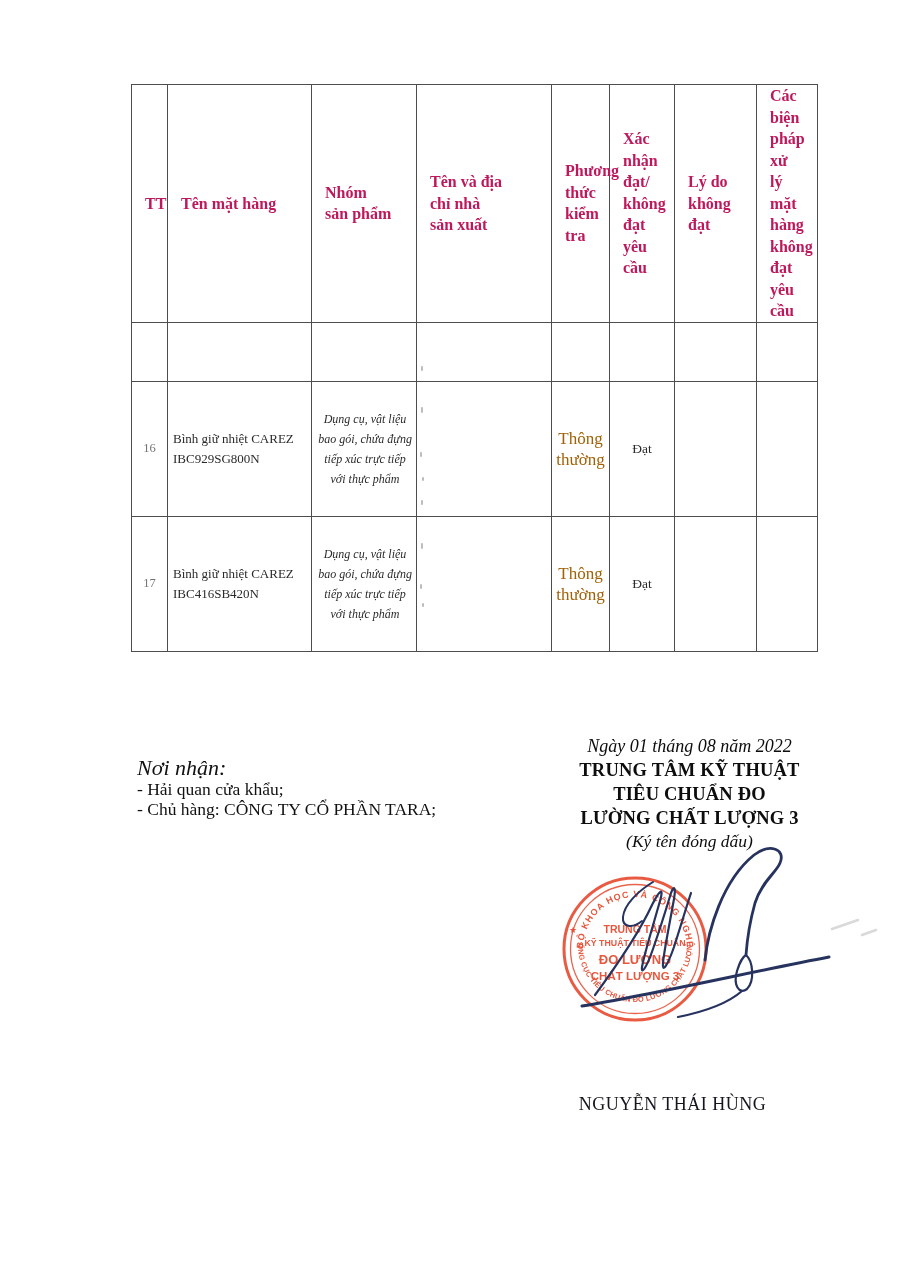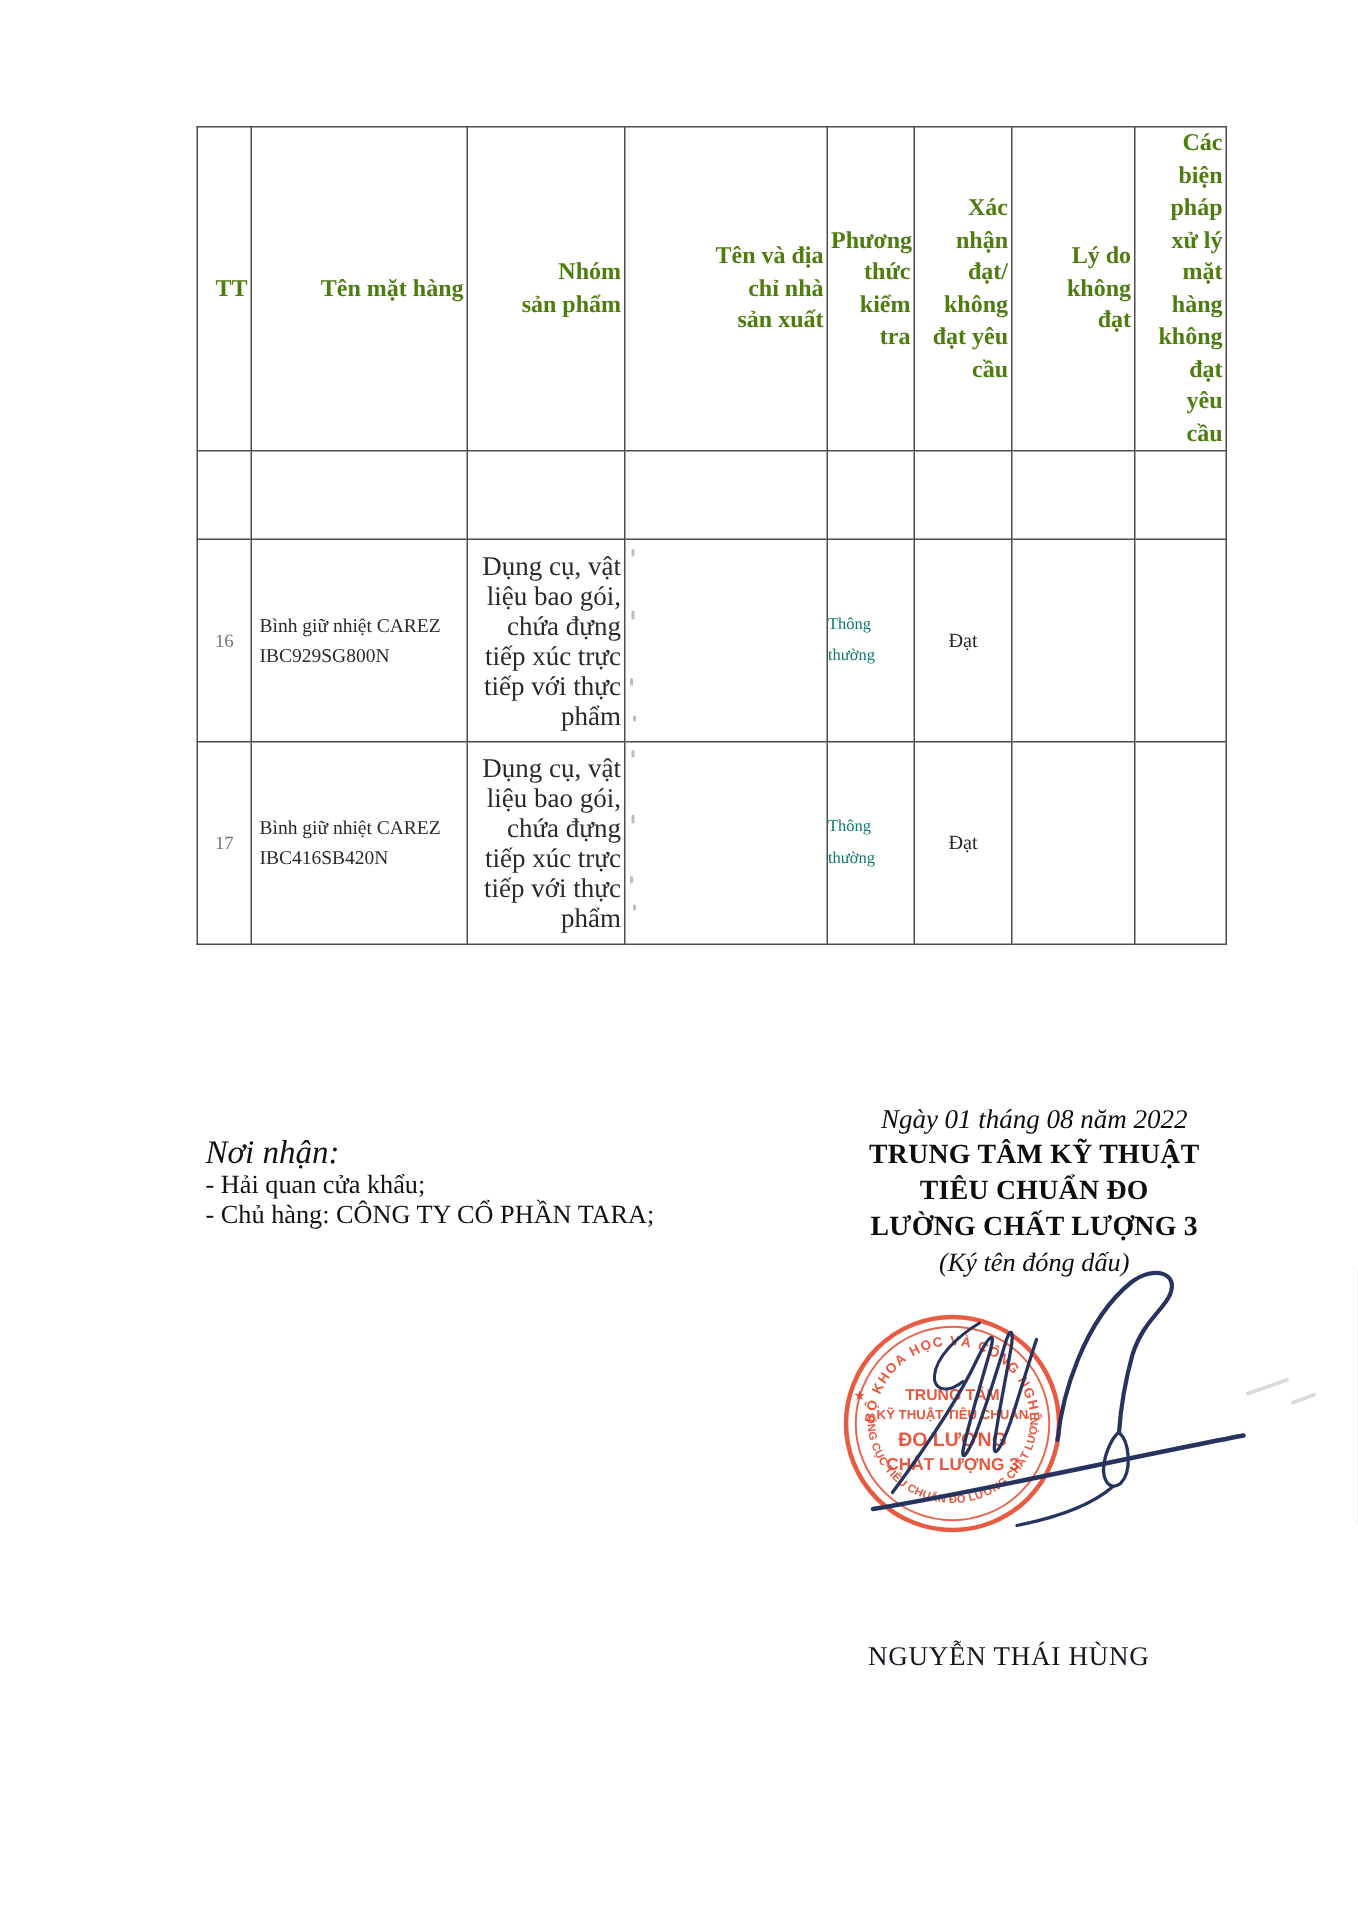--- a/index.html
+++ b/index.html
@@ -20,28 +20,28 @@
     width:686px;
     border-collapse:collapse; table-layout:fixed;
   }
   table.doc-table th, table.doc-table td {
     border:1px solid #4d4d4d;
     vertical-align:middle;
     overflow:visible;
   }
   table.doc-table th {
     font-weight:bold; font-size:16px; line-height:21.5px;
-    text-align:right; white-space:pre-line; padding:0 2px;
-    color:#4d7c0f;
+    text-align:left; white-space:pre-line; padding:0 13px;
+    color:#be185d;
   }
   td.c-tt     { text-align:center; font-size:12.5px; color:#737373; }
   td.c-name   { text-align:left; font-size:13px; line-height:20px; padding:0 3px 0 5px; color:#2a2a2a; }
-  td.c-group  { text-align:right; font-size:18px; line-height:20px; padding:0 2px 0 4px; color:#2a2a2a; }
+  td.c-group  { text-align:center; font-size:12px; line-height:20px; padding:0 2px 0 4px; color:#2a2a2a;font-style:italic; }
   td.c-manu   { position:relative; }
-  td.c-method { font-size:11px; line-height:21px; color:#0f766e; }
+  td.c-method { text-align:center; font-size:17px; line-height:21px; color:#a16207; }
   td.c-result { text-align:center; font-size:13.5px; color:#2a2a2a; }
   td.c-reason, td.c-measure { text-align:center; font-size:13px; }
 
   
   .artifact {
     position:absolute; width:2px; background:#8f8f8f;
     opacity:.6; border-radius:1px;
   }
 
   

